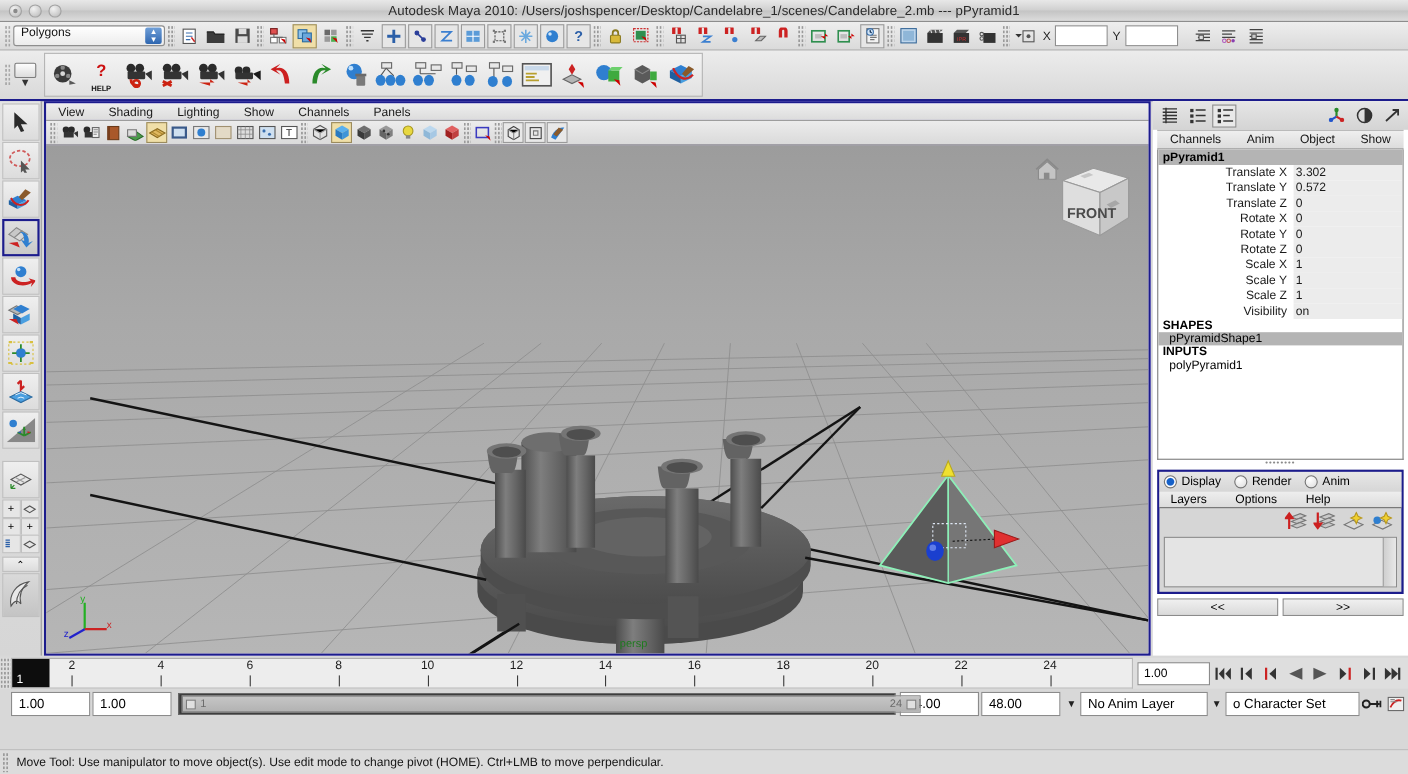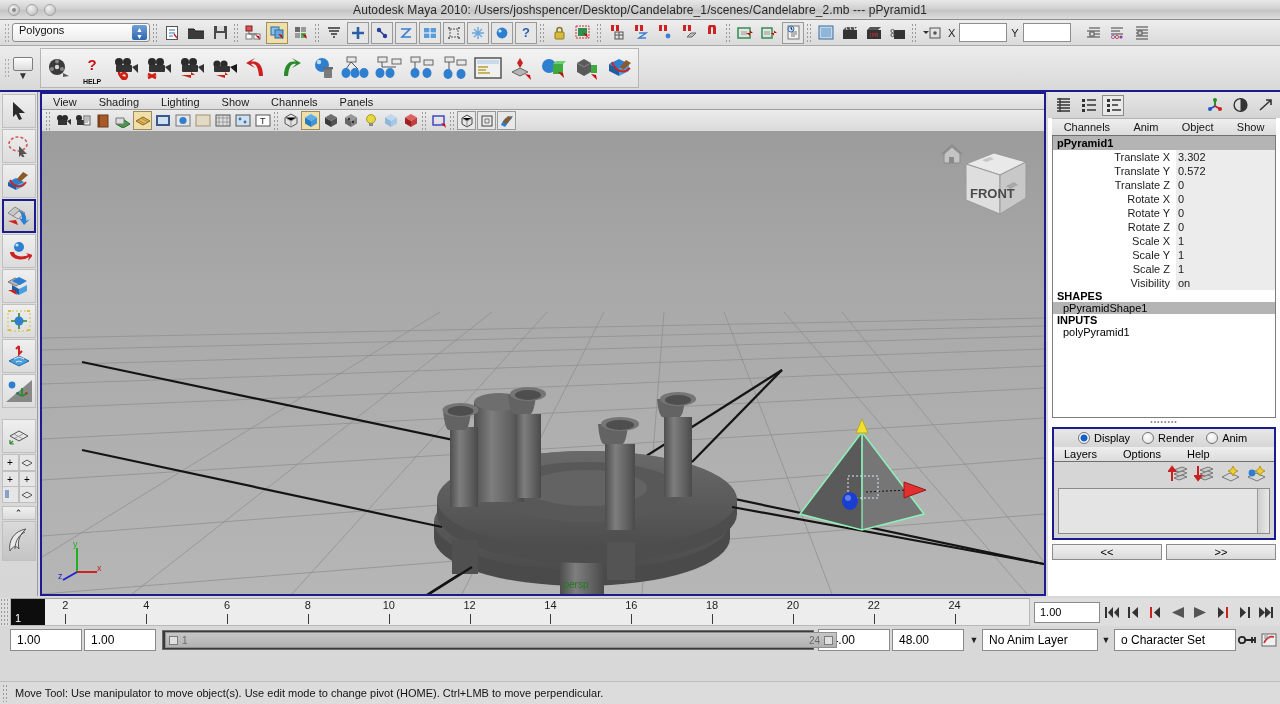--- a/index.html
+++ b/index.html
@@ -162,21 +162,21 @@
   .cbrow{ display:flex; font-size:11px; line-height:14px; }
   .cbrow .k{ width:123px; text-align:right; padding-right:6px; color:#1a1a1a;}
   .cbrow .v{ flex:1; color:#1a1a1a; background:#ececec; padding-left:2px;}
   .cbsection{ font-weight:bold; font-size:11px; padding:0 4px; color:#000;}
   .cbitem{ font-size:11px; padding:0 4px 0 10px; }
   .cbitem.hl{ background:#b4b4b4; }
   .gripdots{ text-align:center; font-size:7px; color:#8a8a8a; letter-spacing:1px; height:9px;}
 
   
   .layered{ margin:0 4px; border:2px solid #1c1c8c; background:#d6d6d6; }
-  .lrow1{ display:flex; align-items:center; gap:12px; padding:3px 24px;
+  .lrow1{ display:flex; align-items:center; gap:12px; padding:3px 4px;
     background:linear-gradient(to bottom,#e7e7e7,#d6d6d6);}
   .radio{ display:flex; align-items:center; gap:4px; font-size:11px;}
   .radio .dot{ width:12px;height:12px;border-radius:50%;border:1px solid #757575;
     background:radial-gradient(circle at 35% 30%,#ffffff,#dcdcdc); display:block;}
   .radio.on .dot{ background:radial-gradient(circle at 50% 50%,#1560c8 0 3px,#ffffff 4px,#e2e2e2 100%);}
   .lmenu{ display:flex; gap:26px; padding:1px 10px; border-bottom:1px solid #6f6f6f;
     background:linear-gradient(to bottom,#eeeeee,#dcdcdc); font-size:11px;}
   .ltools{ display:flex; justify-content:flex-end; gap:6px; padding:3px 8px; height:24px;}
   .ltool{ font-size:13px; }
   .llist{ margin:2px 4px 4px 4px; height:46px; background:#e4e4e4;

